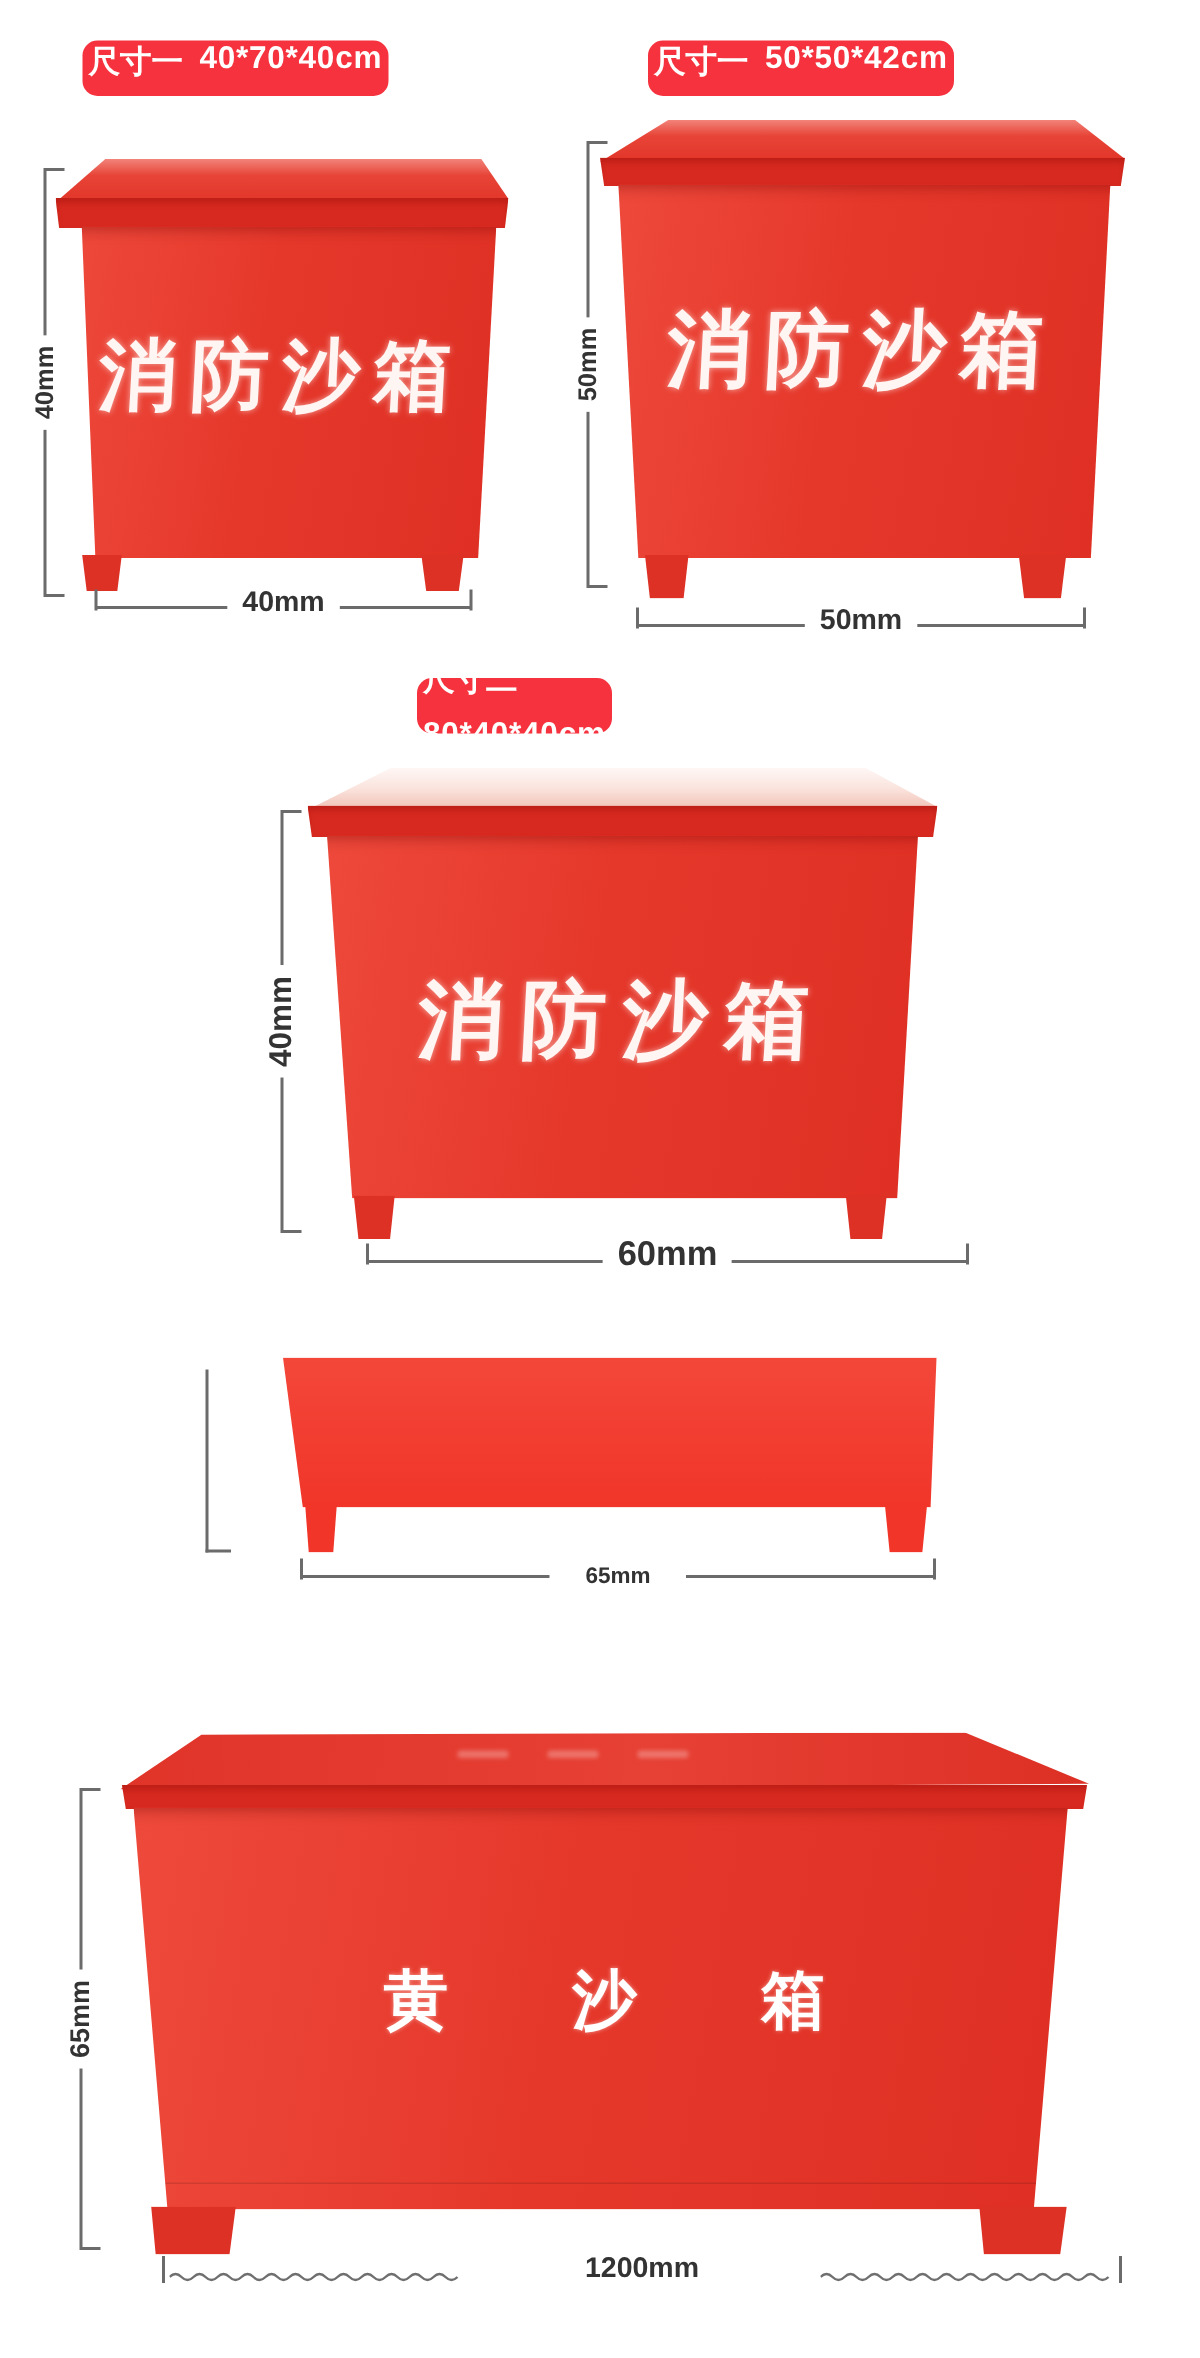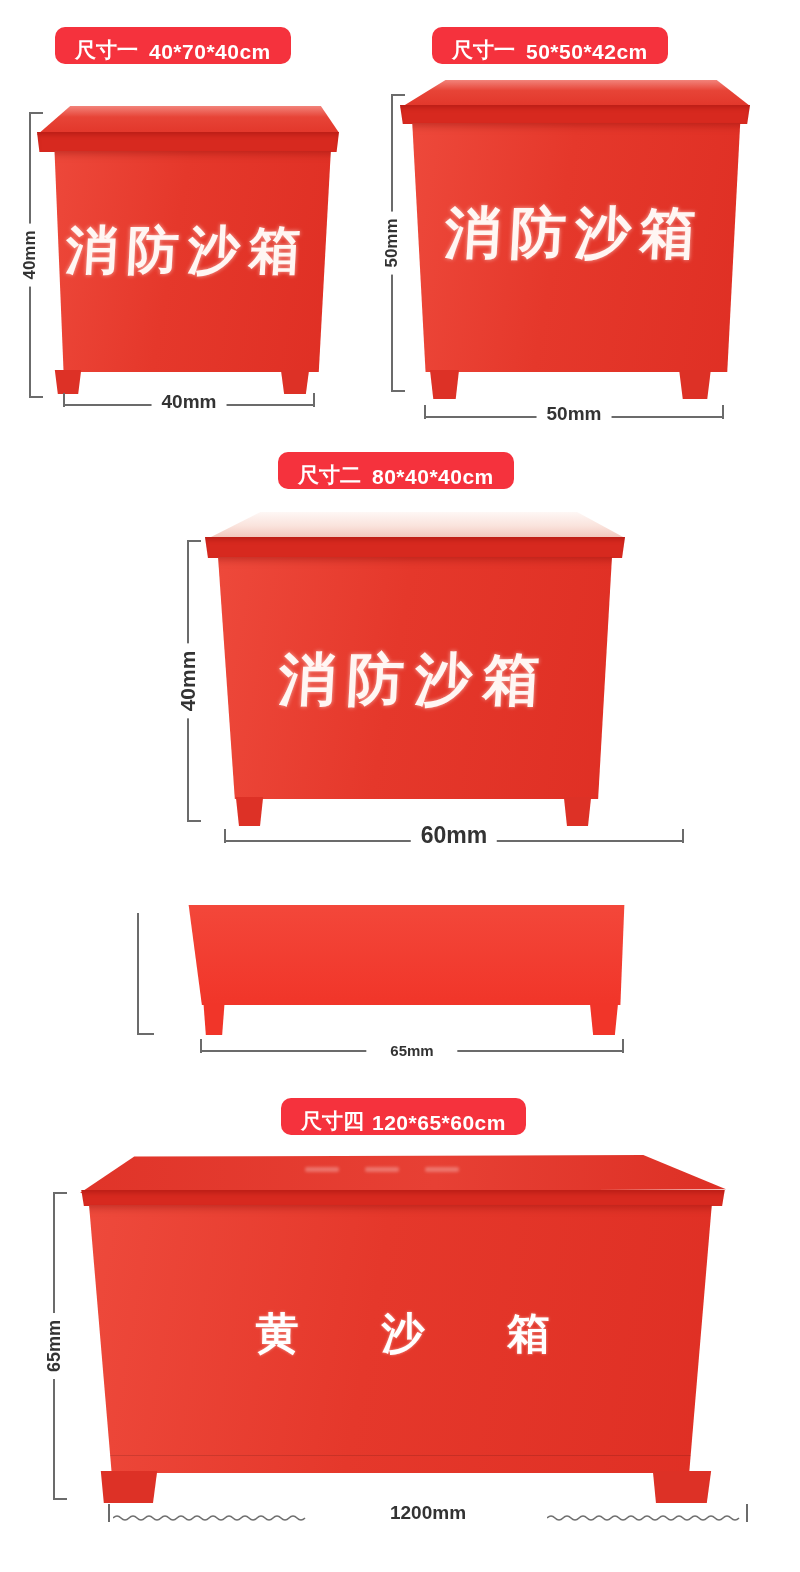--- a/index.html
+++ b/index.html
@@ -1,22 +1,22 @@
 <!DOCTYPE html>
 <html><head>
 <meta charset="utf-8">
 <style>
   html,body{margin:0;padding:0;background:#fff;}
   .canvas{position:relative;width:800px;height:1572px;background:#ffffff;overflow:hidden;
           font-family:"Liberation Sans",sans-serif;}
 
   
   .badge{position:absolute;height:37px;background:#f5323d;border-radius:10px;color:#fff;
-         display:flex;align-items:flex-end;justify-content:center;gap:11px;
-         font-weight:bold;font-size:21px;padding:0 20px;box-sizing:border-box;white-space:nowrap;}
+         display:flex;align-items:flex-start;justify-content:center;gap:11px;
+         font-weight:bold;font-size:21px;padding:0 4px;box-sizing:border-box;white-space:nowrap;}
   .badge .num{letter-spacing:.5px;}
 
   
   .part{position:absolute;}
   .lid-top-red{background:linear-gradient(180deg,#f2837a 0%,#e74437 38%,#e23529 100%);}
   .lid-top-light{background:linear-gradient(180deg,#fef7f5 0%,#fae3dc 50%,#f0c0b5 100%);}
   .lid-top-big{background:linear-gradient(92deg,#e03429 0%,#e74034 55%,#dd3025 100%);}
   .lid-band{background:#d7291f;box-shadow:inset 0 3px 4px rgba(120,0,0,.28);}
   .red-face{background:linear-gradient(100deg,#ee4a3c 0%,#e5382b 45%,#df2f24 100%);
             box-shadow:inset 0 7px 9px -5px rgba(110,0,0,.4);}
@@ -68,27 +68,23 @@
 <div class="canvas">
 
   <div class="badge" style="left:55px;top:27px;">
     <span>尺寸一</span>
     <span class="num">40*70*40cm</span>
   </div>
   <div class="badge" style="left:432px;top:27px;">
     <span>尺寸一</span>
     <span class="num">50*50*42cm</span>
   </div>
-  <div class="badge" style="left:278px;top:452px;">
+  <div class="badge" style="left:278px;top:452px;flex-direction:column;">
     <span>尺寸二</span>
     <span class="num">80*40*40cm</span>
-  </div>
-  <div class="badge" style="left:281px;top:1098px;gap:8px;">
-    <span>尺寸四</span>
-    <span class="num">120*65*60cm</span>
   </div>
 
   <div>
     <div class="part lid-top-red" style="left:37px;top:106px;width:302px;height:29px;clip-path:polygon(11% 0,94% 0,100% 92%,0 100%);"></div>
     <div class="part lid-band" style="left:37px;top:132px;width:302px;height:20px;clip-path:polygon(0 0,100% 0,99.2% 100%,0.8% 100%);"></div>
     <div class="part red-face" style="left:37px;top:151px;width:302px;height:221px;clip-path:polygon(5.8% 0,97.3% 0,93.3% 100%,8.8% 100%);"></div>
     <div class="part foot" style="left:53px;top:370px;width:30px;height:24px;"></div>
     <div class="part foot" style="left:279px;top:370px;width:32px;height:24px;"></div>
     <div class="brush-text" style="left:37px;top:216px;width:302px;font-size:52px;">消防沙箱</div>
     <div class="vdim" style="left:22px;top:112px;height:286px;">
@@ -132,21 +128,21 @@
     <div class="part red-face" style="left:205px;top:557px;width:420px;height:242px;clip-path:polygon(3.1% 0,96.9% 0,93.6% 100%,7.1% 100%);"></div>
     <div class="part foot" style="left:234px;top:797px;width:31px;height:29px;"></div>
     <div class="part foot" style="left:562px;top:797px;width:31px;height:29px;"></div>
     <div class="brush-text" style="left:205px;top:642px;width:420px;font-size:57px;letter-spacing:11px;">消防沙箱</div>
     <div class="vdim" style="left:180px;top:540px;height:282px;">
       <div class="tick t"></div>
       <div class="vline"></div>
       <div class="tick b"></div>
       <span class="vlabel" style="font-size:21px;">40mm</span>
     </div>
-    <div class="hdim" style="left:224px;top:828px;width:460px;">
+    <div class="hdim" style="left:244px;top:828px;width:402px;">
       <div class="tick l"></div>
       <div class="hline"></div>
       <div class="tick r"></div>
       <span class="hlabel" style="font-size:23px;">60mm</span>
     </div>
   </div>
 
   <div>
     <div class="part flat-face" style="left:186px;top:905px;width:441px;height:100px;clip-path:polygon(0.6% 0,99.4% 0,98.5% 100%,3.6% 100%);"></div>
     <div class="part foot" style="left:202px;top:1003px;width:24px;height:32px;background:#f13529;"></div>

